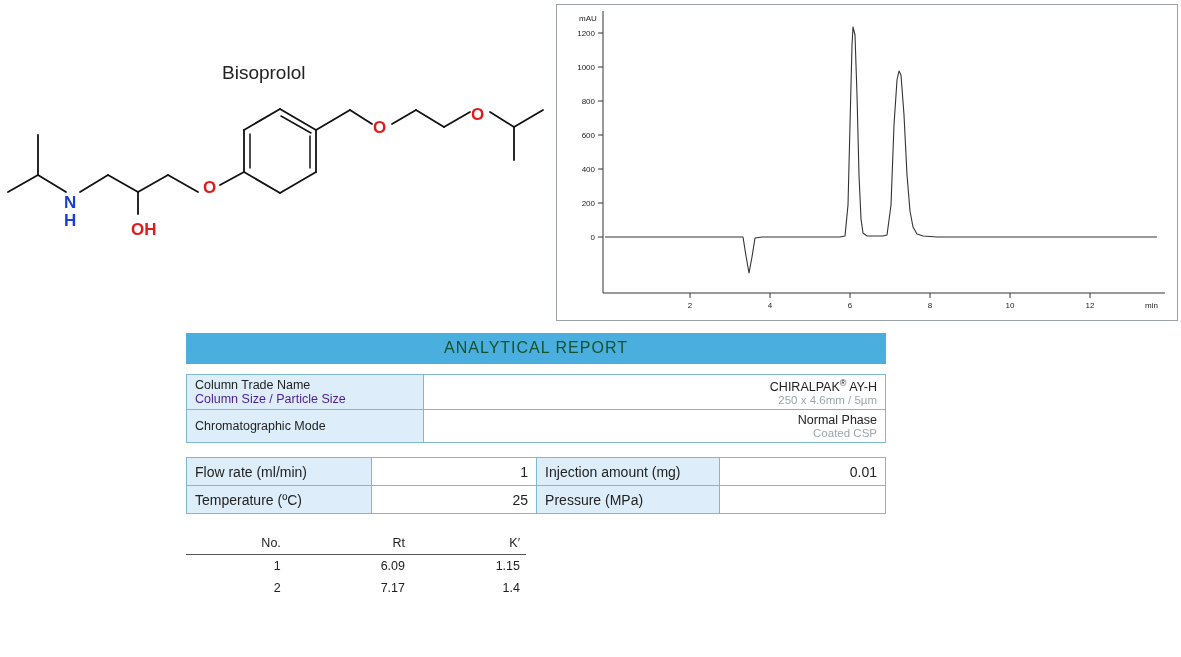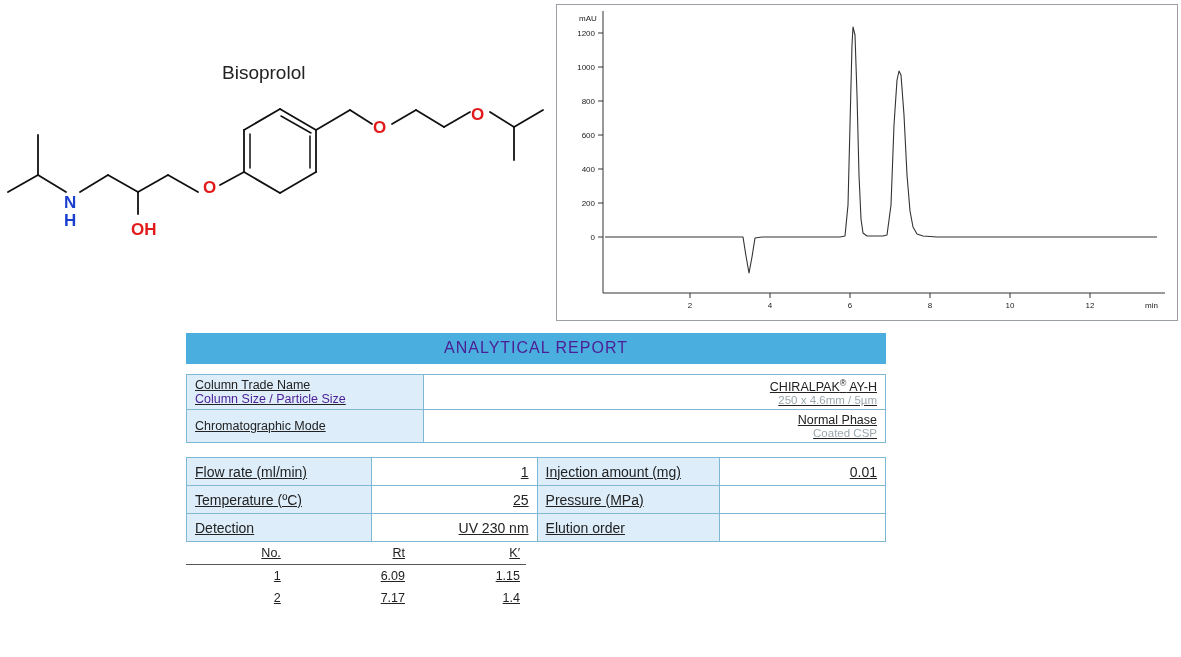--- a/index.html
+++ b/index.html
@@ -26,24 +26,24 @@
     position:absolute; left:556px; top:4px; width:620px; height:315px;
     border:1px solid #9aa0a6; background:#fff;
   }
   #chromatogram-svg{display:block;}
 
   
   #report{
     position:absolute; left:186px; top:333px; width:700px;
   }
   #report-header{
-    background:#4aaede; color:#4c1d95; text-align:center;
+    background:#4aaede; color:#14532d; text-align:center;
     font-size:16px; letter-spacing:1px; padding:6px 0 7px 0;
   }
-  table{border-collapse:collapse;text-decoration:underline;}
+  table{border-collapse:collapse;}
   .main-table{width:700px; margin-top:10px;}
   .main-table td{
     border:1px solid #7fb8d4;
     height:22px;
     font-size:12.5px;
     padding:3px 8px;
     vertical-align:middle;
   }
   .lbl{
     background:#ddeefa; width:220px; color:#222;
@@ -57,21 +57,21 @@
   .params-table td{
     border:1px solid #7fb8d4;
     font-size:14px;
     padding:4px 8px;
     height:19px;
   }
   .params-table td.k{background:#ddeefa; width:180px;}
   .params-table td.v{width:165px; text-align:right;}
 
   .results-wrap{
-    margin-top:0; display:flex; gap:22px;
+    margin-top:18px; display:flex; gap:22px;
   }
   .res-table{font-size:12.5px;}
   .res-table td,.res-table th{
     padding:4px 6px; font-weight:normal;
   }
   .res-table thead th{
     border-bottom:1px solid #555; text-align:right;
   }
   .res-table tbody td{text-align:right;}
   .left-res{width:340px;}
@@ -220,26 +220,20 @@
       <td class="v">1</td>
       <td class="k">Injection amount (mg)</td>
       <td class="v">0.01</td>
     </tr>
     <tr>
       <td class="k">Temperature (ºC)</td>
       <td class="v">25</td>
       <td class="k">Pressure (MPa)</td>
       <td class="v"></td>
     </tr>
-    <tr>
-      <td class="k">Detection</td>
-      <td class="v">UV 230 nm</td>
-      <td class="k">Elution order</td>
-      <td class="v"></td>
-    </tr>
   </tbody>
     </table>
 
   <div class="results-wrap">
     <table class="res-table left-res">
       <thead>
         <tr>
           <th class="c1">No.</th>
           <th class="c2">Rt</th>
           <th class="c3">K′</th>

